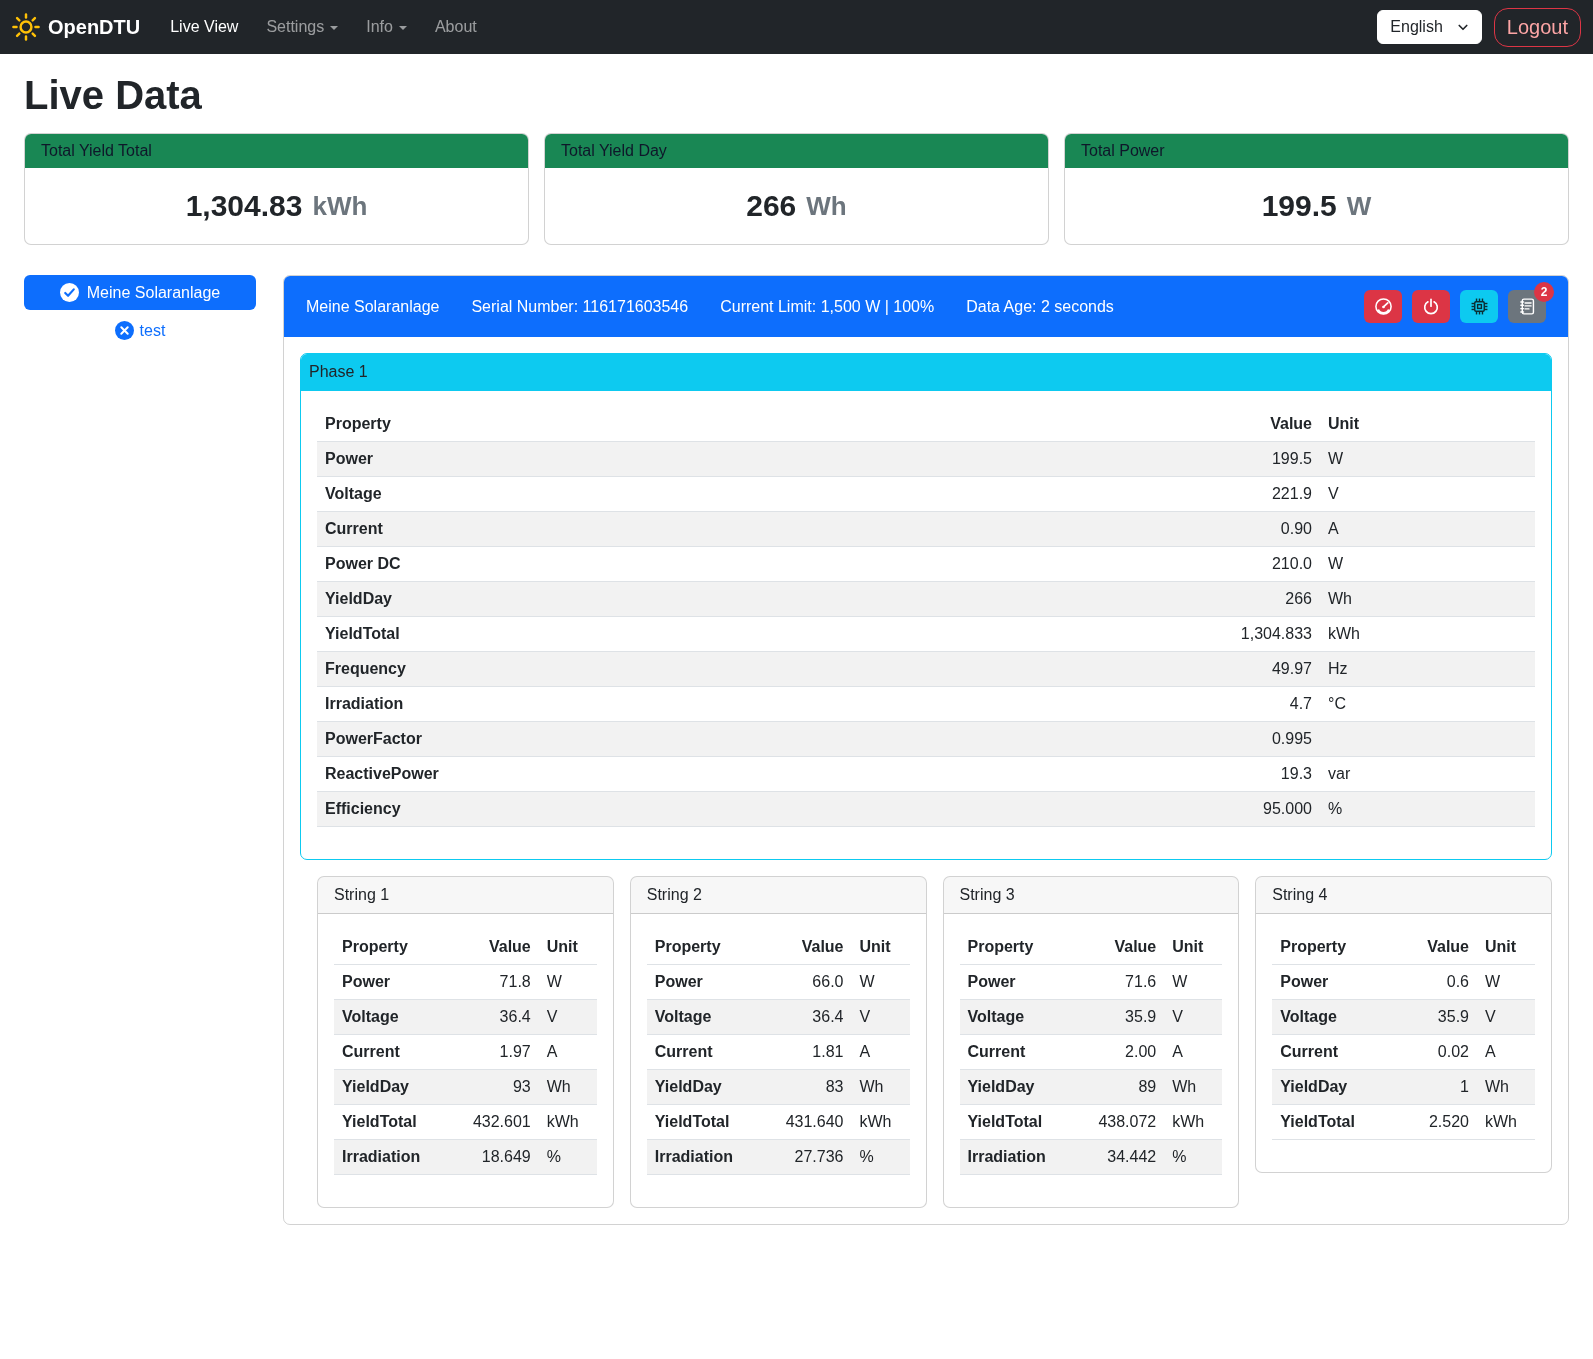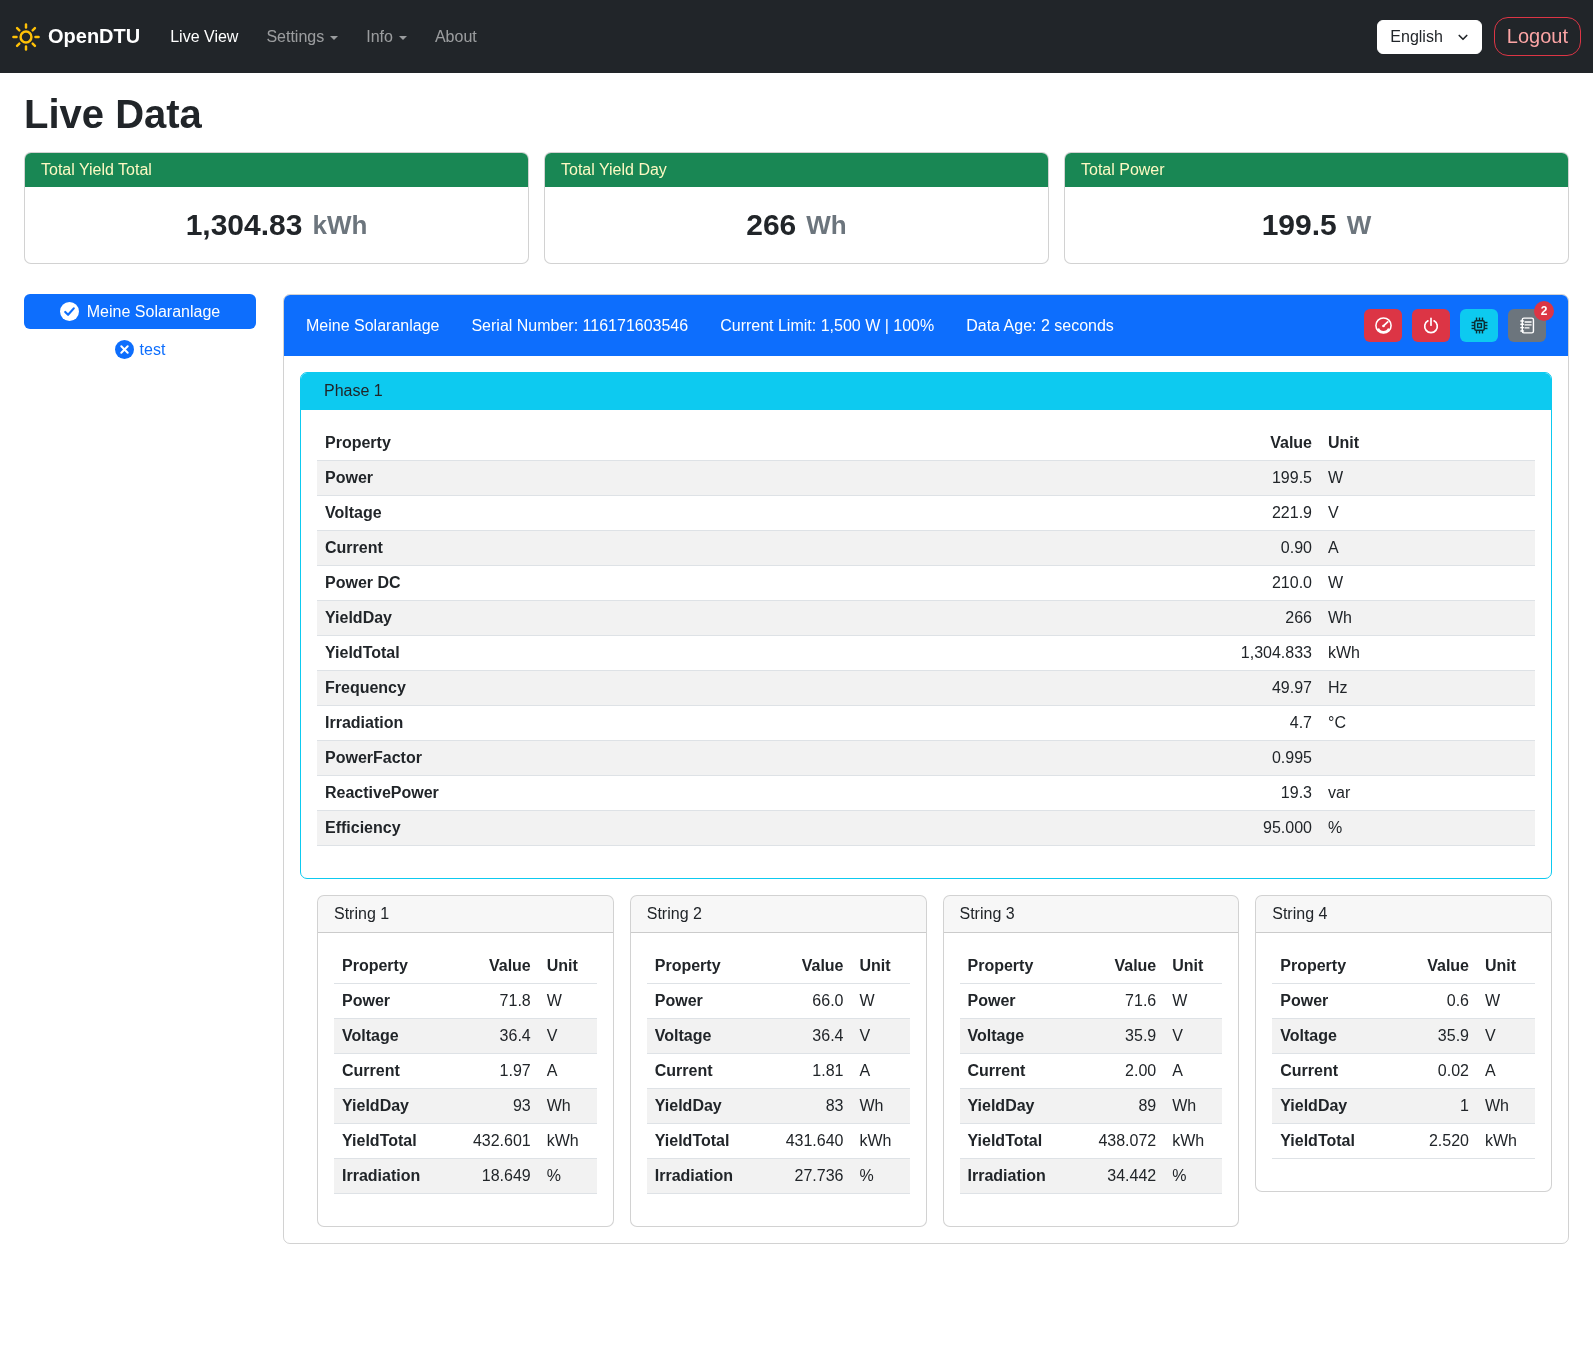--- a/index.html
+++ b/index.html
@@ -1,20 +1,20 @@
 <!DOCTYPE html>
 <html><head>
 <meta charset="utf-8">
 <style>
   * { box-sizing: border-box; }
   html,body { margin:0; padding:0; background:#fff; color:#212529;
     font-family:"Liberation Sans", sans-serif; font-size:16px; }
 
   
-  .navbar { display:flex; align-items:center; height:73px; background:#212529;
+  .navbar { display:flex; align-items:center; height:54px; background:#212529;
     padding:0 12px; }
   .brand { display:flex; align-items:center; gap:8px; color:#fff;
     font-size:20px; font-weight:700; margin-right:18px; cursor:pointer; }
   .nav-links { display:flex; align-items:center; gap:4px; }
   .nav-link { color:rgba(255,255,255,.55); padding:8px 12px; cursor:pointer;
     display:flex; align-items:center; gap:6px; }
   .nav-link.active { color:#fff; }
   .caret { width:0; height:0; border-left:4px solid transparent;
     border-right:4px solid transparent; border-top:4px solid currentColor;
     display:inline-block; margin-top:2px; }
@@ -27,21 +27,21 @@
     font-size:20px; cursor:pointer; font-family:inherit; }
 
   
   .container { padding:0 24px; }
   h1.page-title { font-size:40px; font-weight:700; margin:19px 0 15px 0; }
 
   
   .summary-row { display:grid; grid-template-columns:repeat(3,1fr); gap:15px; }
   .card { border:1px solid rgba(0,0,0,.175); border-radius:7px;
     background:#fff; overflow:hidden; }
-  .card-header-success { background:#198754; color:#fef9c3; padding:8px 16px;
+  .card-header-success { background:#198754; color:#0f172a; padding:8px 16px;
     font-weight:500; }
   .summary-body { display:flex; align-items:center; justify-content:center;
     gap:10px; height:76px; }
   .summary-value { font-size:30px; font-weight:600; }
   .summary-unit { font-size:26px; font-weight:600; color:#6c757d; }
 
   
   .main-row { display:flex; gap:18px; margin-top:30px; align-items:flex-start;
     padding-bottom:12px; }
   .sidebar { width:241px; flex:none; }
@@ -64,21 +64,21 @@
   .icon-btn.cyan { background:#0dcaf0; }
   .icon-btn.gray { background:#6c757d; }
   .badge { position:absolute; top:-8px; right:-8px; background:#dc3545;
     color:#fff; width:20px; height:20px; border-radius:50%; font-size:12px;
     display:flex; align-items:center; justify-content:center; font-weight:700; }
 
   .inv-body { padding:16px; }
 
   
   .phase-card { border:1px solid #0dcaf0; border-radius:7px; }
-  .phase-header { background:#0dcaf0; color:#212529; padding:9px 23px;
+  .phase-header { background:#0dcaf0; color:#212529; padding:9px 8px;
     border-radius:6px 6px 0 0; border-bottom:1px solid #0dcaf0; }
   .phase-body { padding:16px; }
 
   
   .strings-row { display:grid; grid-template-columns:repeat(4,1fr); gap:16px;
     margin-top:16px; align-items:start;padding-left:17px; }
   .string-header { background:rgba(0,0,0,.03); padding:9px 16px;
     border-bottom:1px solid rgba(0,0,0,.175); }
   .string-body { padding:16px; }
 

